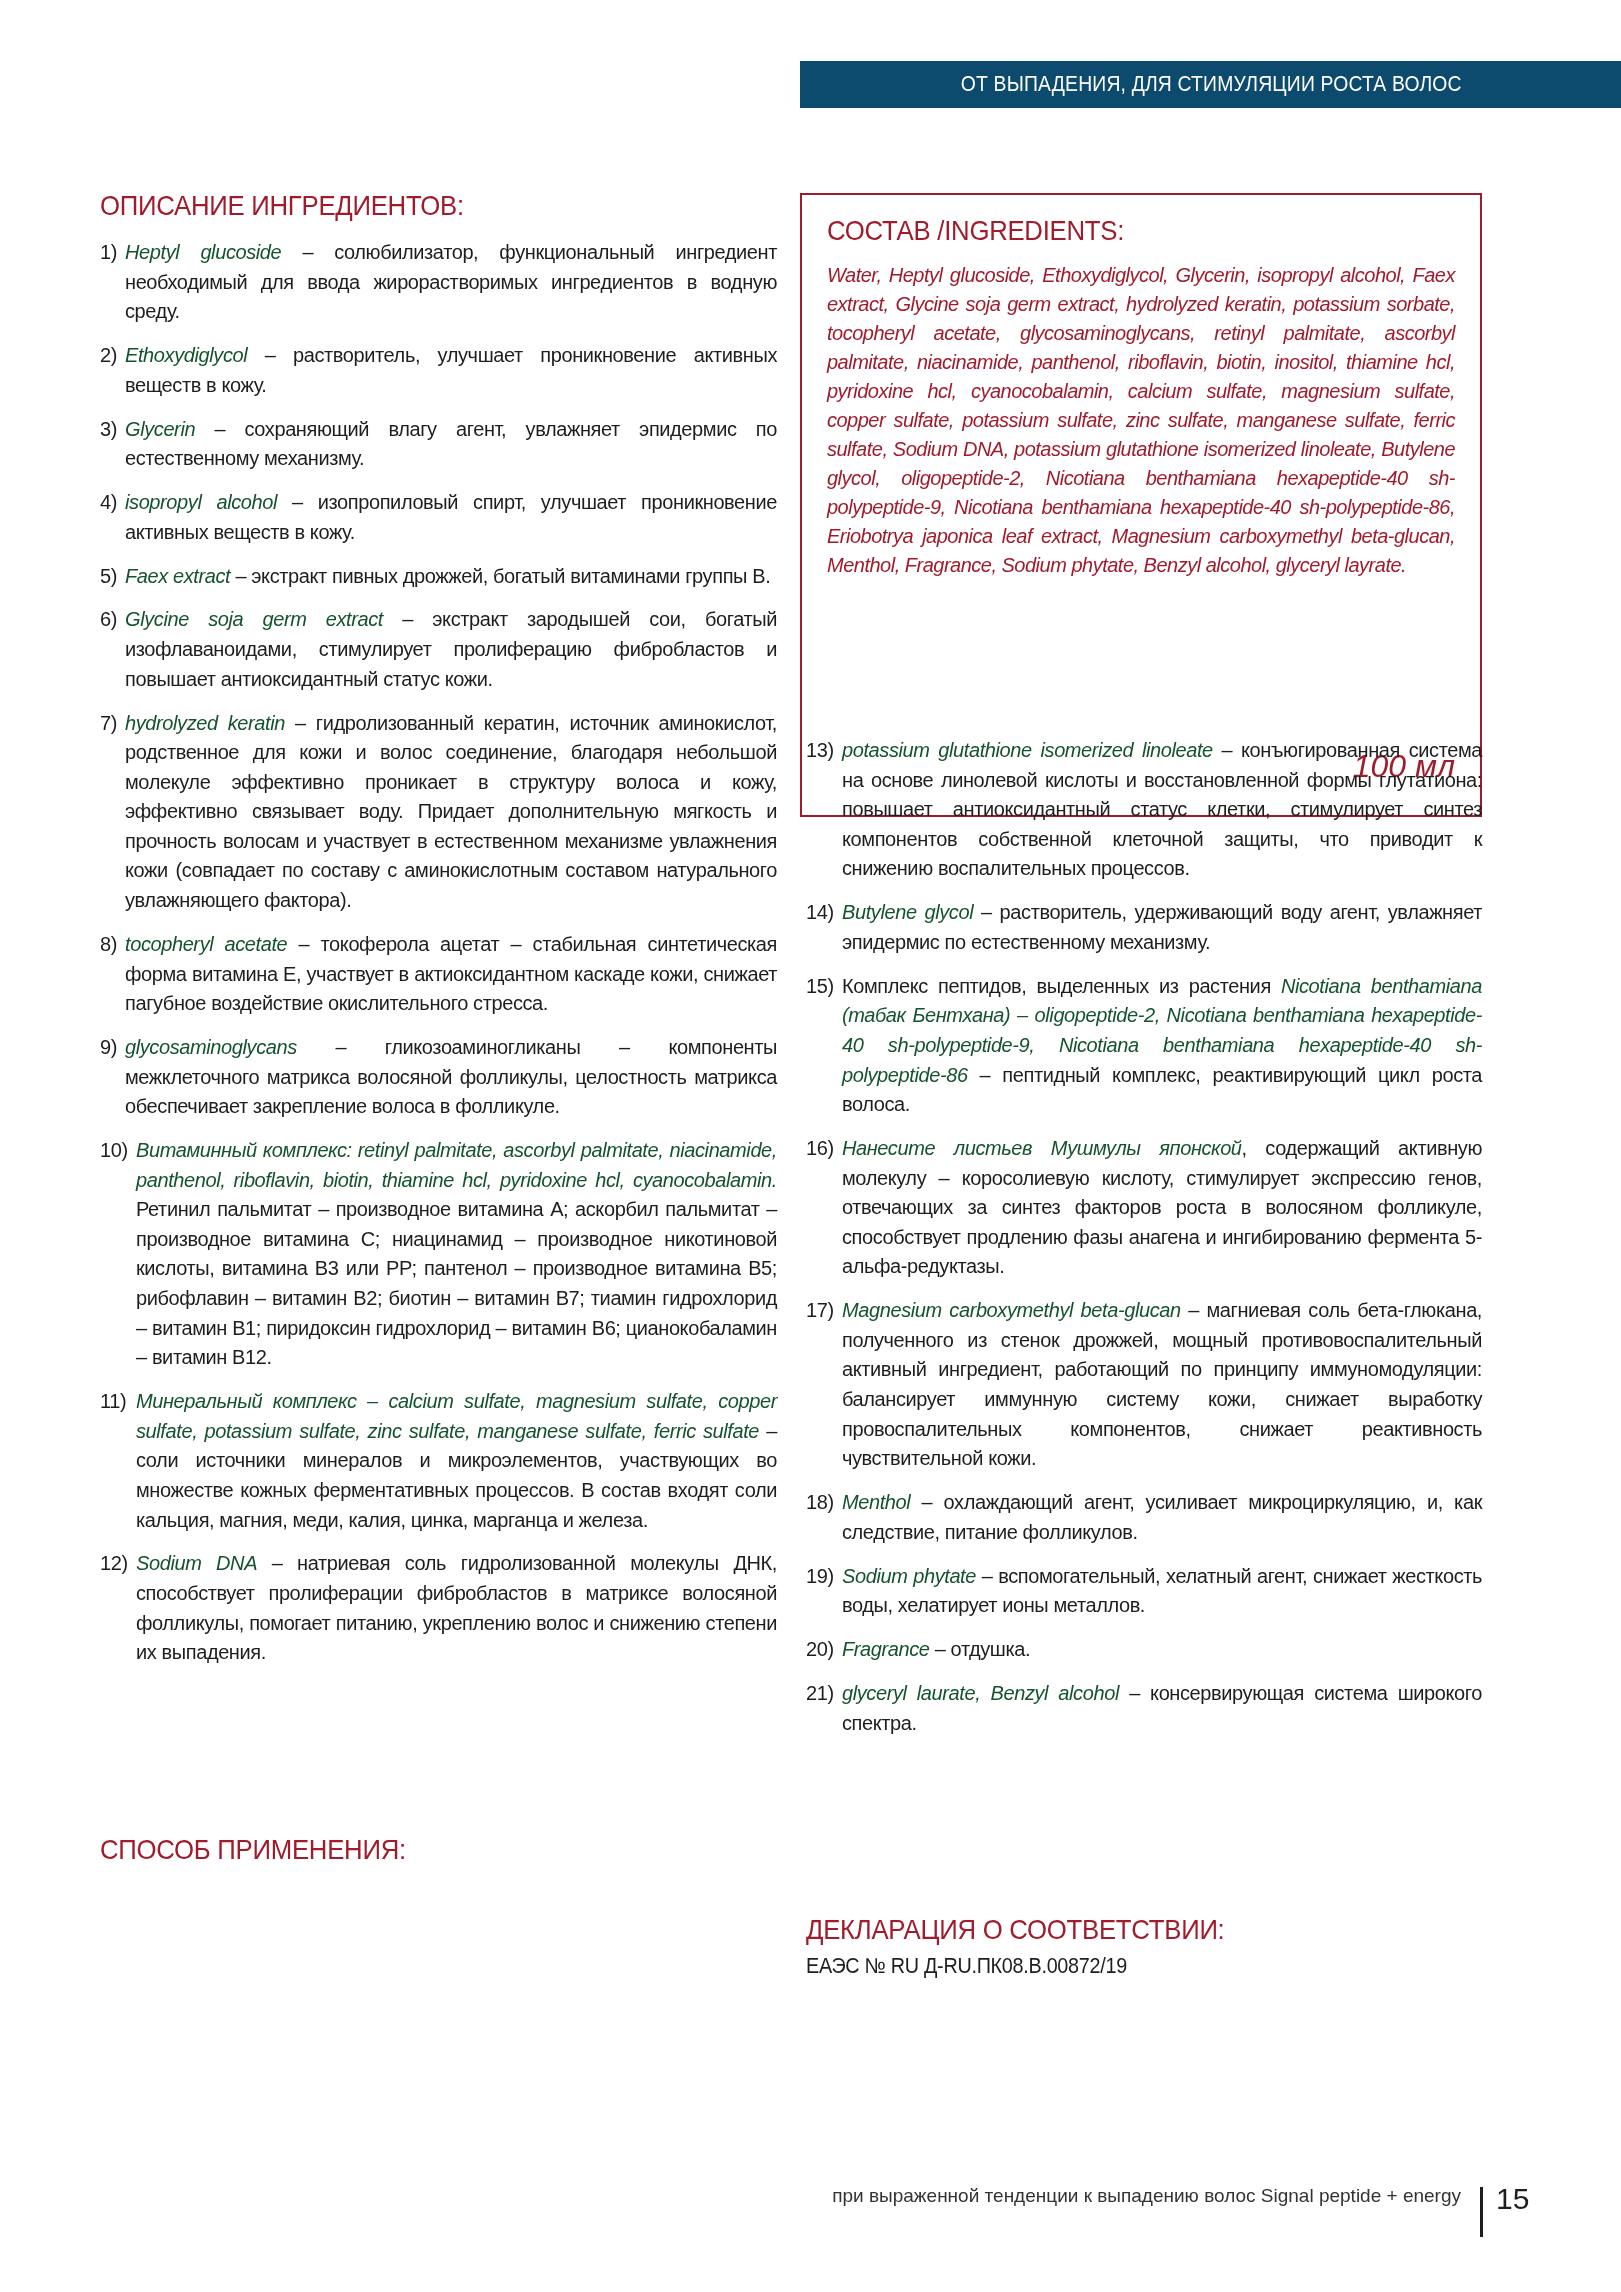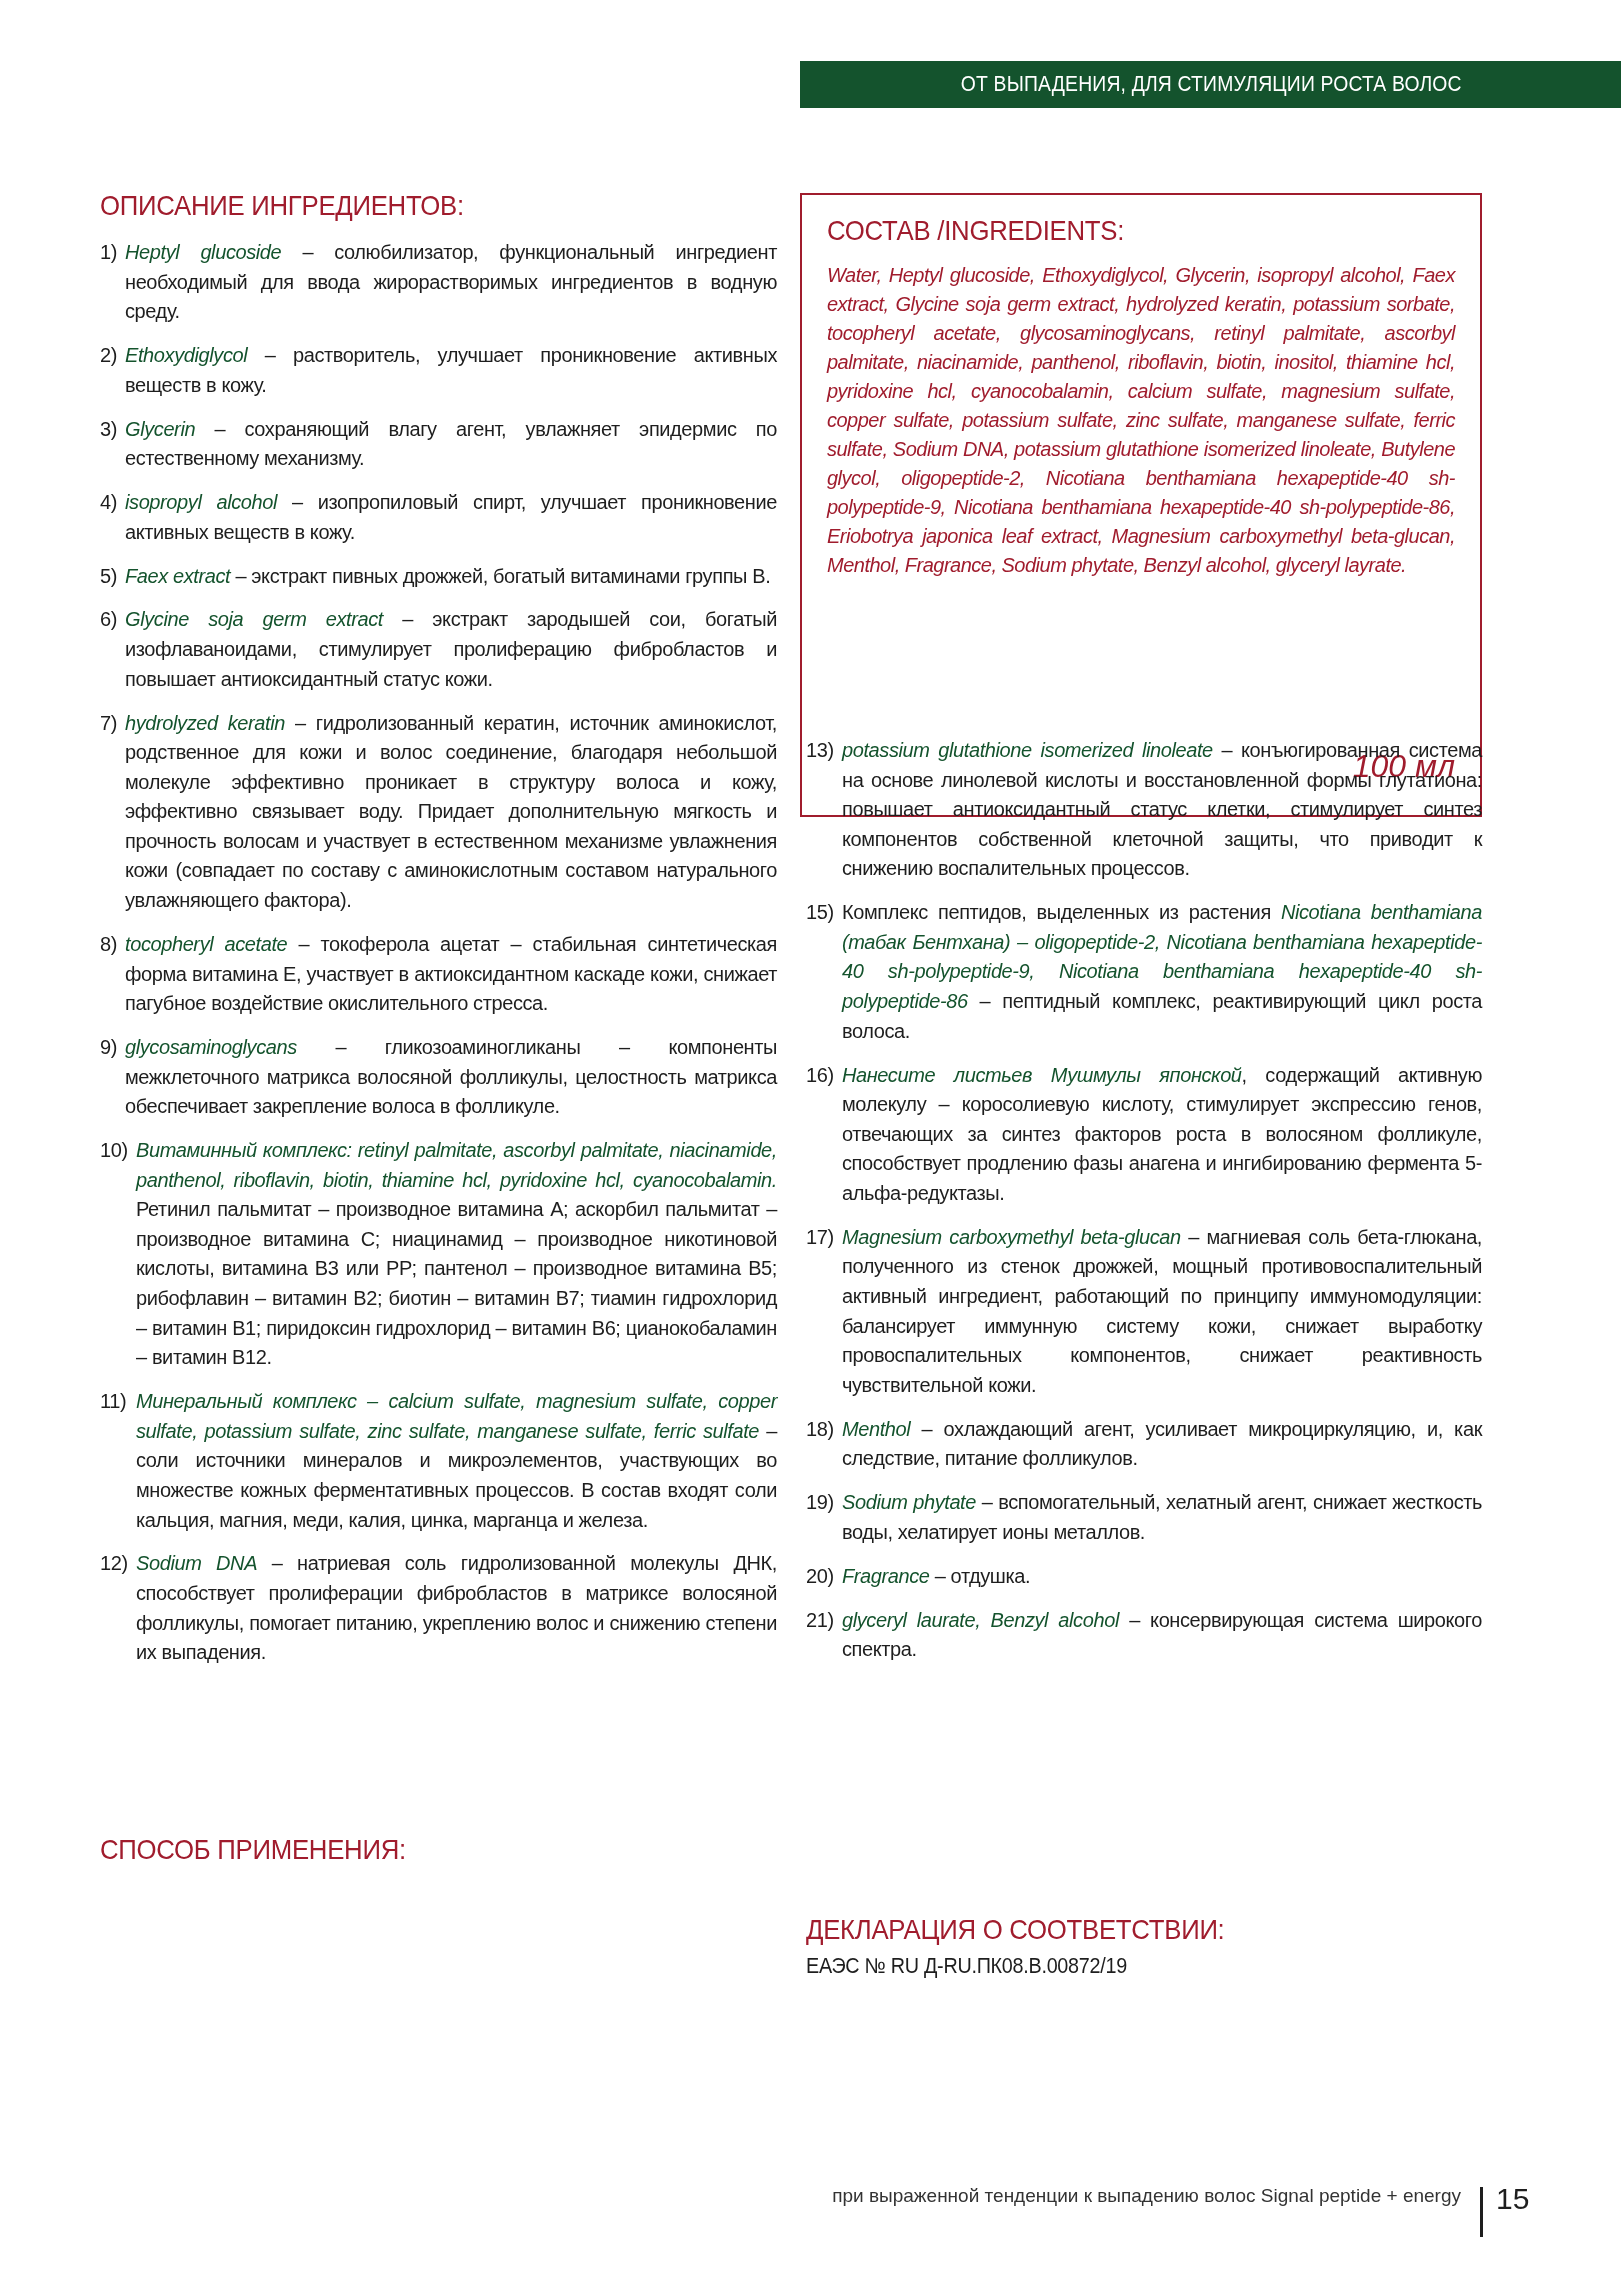--- a/index.html
+++ b/index.html
@@ -1,19 +1,19 @@
 <!DOCTYPE html>
 <html style="font-size:14.3px"><head>
 <meta charset="utf-8">
 <style>
   * { box-sizing: border-box; margin: 0; padding: 0; }
   html, body { width: 1622px; height: 2293px; background: #ffffff; }
   body { position: relative; font-family: "Liberation Sans", sans-serif; color: #1e1e1e; overflow: hidden; }
 
-  .top-bar { position: absolute; left: 800px; top: 61px; width: 822px; height: 47px; background: #14532d; display: flex; align-items: center; justify-content: center; }
+  .top-bar { position: absolute; left: 800px; top: 61px; width: 822px; height: 47px; background: #0c4a6e; display: flex; align-items: center; justify-content: center; }
   .top-bar span { color: #ffffff; font-size: 21.5px; letter-spacing: 0.2px; font-family: "Liberation Sans", sans-serif; transform: scaleX(0.9); white-space: nowrap; }
 
   .section-title { color: #a01c2d; font-size: 28px; font-family: "Liberation Sans", sans-serif; transform-origin: left center; transform: scaleX(0.92); white-space: nowrap; letter-spacing: -0.3px; }
 
   .col-left { position: absolute; left: 100px; top: 190px; width: 677px; }
   .col-left .section-title { margin-bottom: 16px; }
 
   .item { position: relative; padding-left: 25px; font-size: 20px; line-height: 29.6px; text-align: justify; margin-bottom: 14.3px; font-family: "Liberation Sans", sans-serif; letter-spacing: -0.4px; word-spacing: 0px; }
   .item.two { padding-left: 36px; }
   .item .num { position: absolute; left: 0; top: 0; }
@@ -66,20 +66,21 @@
 </div>
 
 <div class="ingredients-box">
   <div class="section-title">СОСТАВ /INGREDIENTS:</div>
   <div class="ingredients-text">Water, Heptyl glucoside, Ethoxydiglycol, Glycerin, isopropyl alcohol, Faex extract, Glycine soja germ extract, hydrolyzed keratin, potassium sorbate, tocopheryl acetate, glycosaminoglycans, retinyl palmitate, ascorbyl palmitate, niacinamide, panthenol, riboflavin, biotin, inositol, thiamine hcl, pyridoxine hcl, cyanocobalamin, calcium sulfate, magnesium sulfate, copper sulfate, potassium sulfate, zinc sulfate, manganese sulfate, ferric sulfate, Sodium DNA, potassium glutathione isomerized linoleate, Butylene glycol, oligopeptide-2, Nicotiana benthamiana hexapeptide-40 sh-polypeptide-9, Nicotiana benthamiana hexapeptide-40 sh-polypeptide-86, Eriobotrya japonica leaf extract, Magnesium carboxymethyl beta-glucan, Menthol, Fragrance, Sodium phytate, Benzyl alcohol, glyceryl layrate.</div>
   <div class="volume">100 мл</div>
 </div>
 
 <div class="col-right">
   <div class="item"><span class="num">13)</span><span class="red">potassium glutathione isomerized linoleate</span><span> – конъюгированная система на основе линолевой кислоты и восстановленной формы глутатиона: повышает антиоксидантный статус клетки, стимулирует синтез компонентов собственной клеточной защиты, что приводит к снижению воспалительных процессов.</span></div>
+  <div class="item"><span class="num">14)</span><span class="red">Butylene glycol</span><span> – растворитель, удерживающий воду агент, увлажняет эпидермис по естественному механизму.</span></div>
   <div class="item"><span class="num">15)</span><span>Комплекс пептидов, выделенных из растения </span><span class="red">Nicotiana benthamiana (табак Бентхана) – oligopeptide-2, Nicotiana benthamiana hexapeptide-40 sh-polypeptide-9, Nicotiana benthamiana hexapeptide-40 sh-polypeptide-86</span><span> – пептидный комплекс, реактивирующий цикл роста волоса.</span></div>
   <div class="item"><span class="num">16)</span><span class="red">Нанесите листьев Мушмулы японской</span><span>, содержащий активную молекулу – коросолиевую кислоту, стимулирует экспрессию генов, отвечающих за синтез факторов роста в волосяном фолликуле, способствует продлению фазы анагена и ингибированию фермента 5-альфа-редуктазы.</span></div>
   <div class="item"><span class="num">17)</span><span class="red">Magnesium carboxymethyl beta-glucan</span><span> – магниевая соль бета-глюкана, полученного из стенок дрожжей, мощный противовоспалительный активный ингредиент, работающий по принципу иммуномодуляции: балансирует иммунную систему кожи, снижает выработку провоспалительных компонентов, снижает реактивность чувствительной кожи.</span></div>
   <div class="item"><span class="num">18)</span><span class="red">Menthol</span><span> – охлаждающий агент, усиливает микроциркуляцию, и, как следствие, питание фолликулов.</span></div>
   <div class="item"><span class="num">19)</span><span class="red">Sodium phytate</span><span> – вспомогательный, хелатный агент, снижает жесткость воды, хелатирует ионы металлов.</span></div>
   <div class="item"><span class="num">20)</span><span class="red">Fragrance</span><span> – отдушка.</span></div>
   <div class="item"><span class="num">21)</span><span class="red">glyceryl laurate, Benzyl alcohol</span><span> – консервирующая система широкого спектра.</span></div>
 </div>
 
 <div class="usage">

